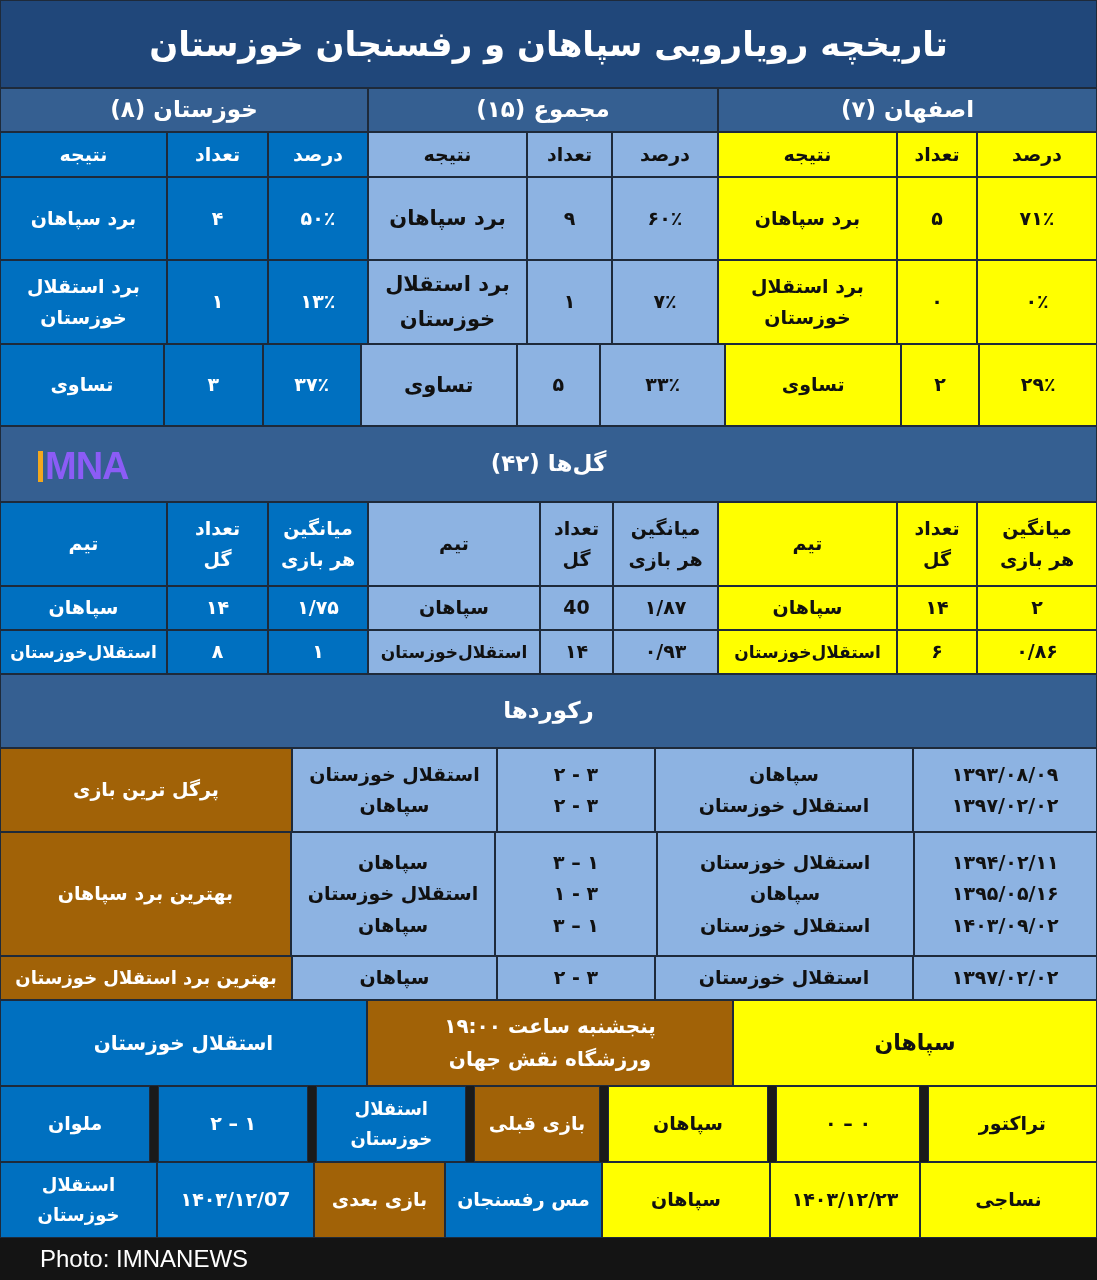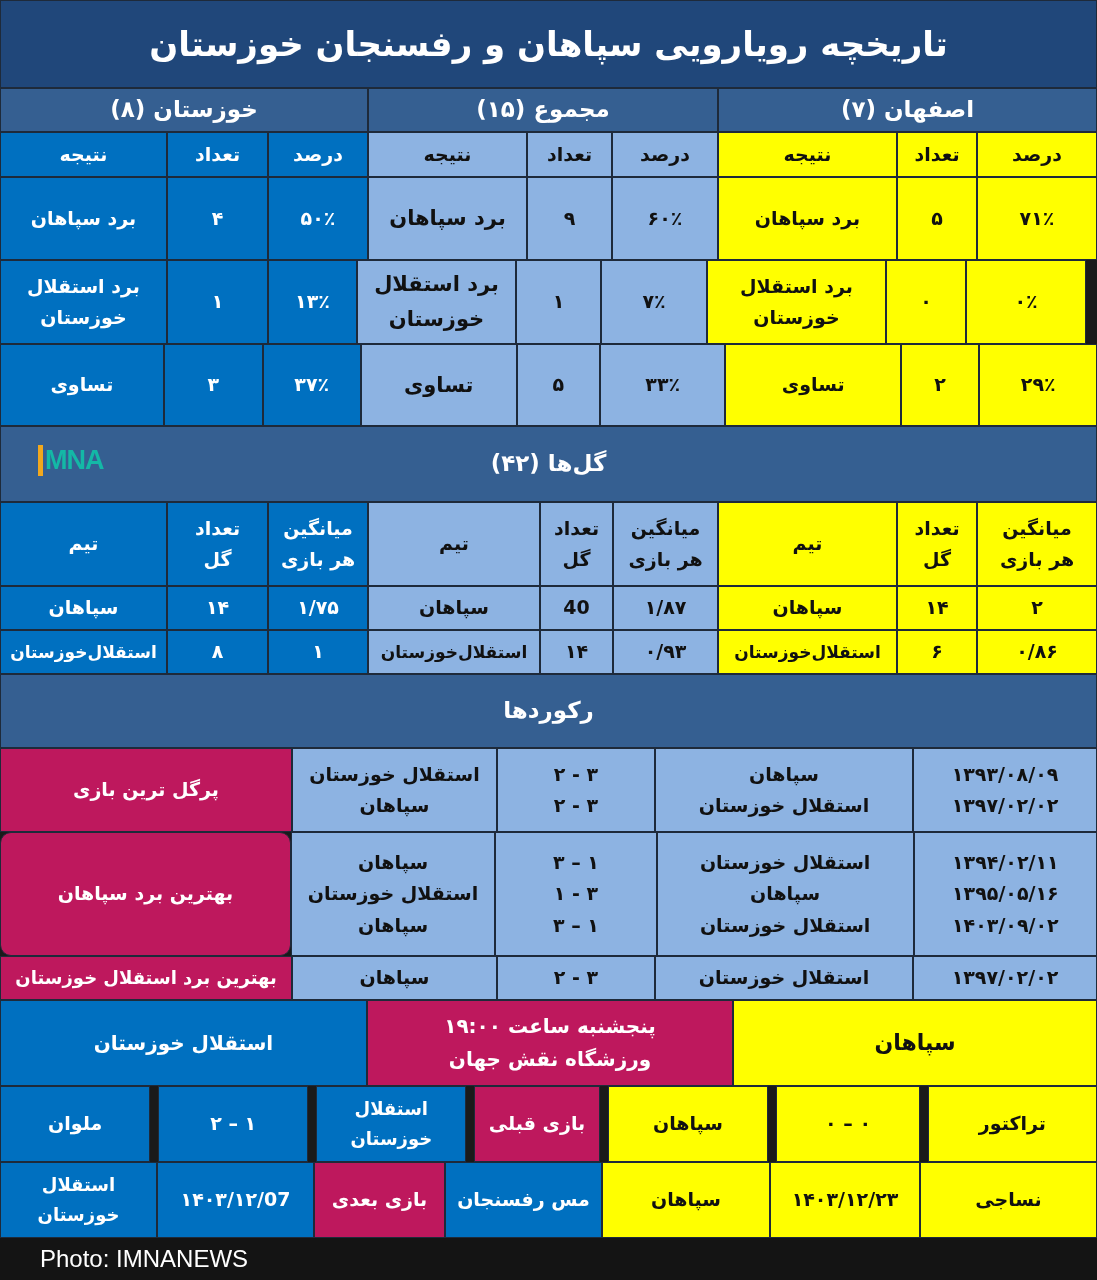--- a/index.html
+++ b/index.html
@@ -12,26 +12,26 @@
   .cell {
     display: flex; align-items: center; justify-content: center; text-align: center;
     border: 1px solid #1e2a3a; font-weight: bold; direction: rtl;
     line-height: 1.65; font-size: 19px; overflow: hidden;
   }
   .c-title { background: #20477a; color: #fff; font-size: 34px; }
   .c-head { background: #355f91; color: #fff; font-size: 23px; }
   .c-blue { background: #0070c0; color: #fff; }
   .c-light { background: #8db3e2; color: #111; }
   .c-yellow { background: #ffff00; color: #111; }
-  .c-dark { background: #be185d; color: #fff; }
+  .c-dark { background: #a16207; color: #fff; }
   .stack { display: flex; flex-direction: column; align-items: center; justify-content: center; width: 100%; height: 100%; }
   .stack span { display: block; }
   .imna {
     position: absolute; left: 38px; top: 445px; font-family: "Liberation Sans", sans-serif;
-    font-weight: bold; font-size: 27px; color: #14b8a6; letter-spacing: -1px; display: flex; align-items: center;
+    font-weight: bold; font-size: 38px; color: #8b5cf6; letter-spacing: -1px; display: flex; align-items: center;
   }
   .imna .bar { display: inline-block; width: 5px; height: 31px; background: #f2a81d; margin-right: 2px; }
   .credit {
     position: absolute; left: 40px; top: 1245px; color: #fff; font-family: "Liberation Sans", sans-serif;
     font-size: 24px;
   }
 </style>
 </head>
 <body>
 
@@ -72,21 +72,21 @@
   </div>
 
   <div class="row" style="top:260px;height:84px;">
     <div class="cell c-blue" style="width:167px;">
       <div class="stack">
           <span>برد استقلال</span>
           <span>خوزستان</span>
         </div>
     </div>
     <div class="cell c-blue" style="width:101px;">۱</div>
-    <div class="cell c-blue" style="width:89px;">۱۳٪</div>
+    <div class="cell c-blue" style="width:100px;">۱۳٪</div>
     <div class="cell c-light" style="width:159px;font-size:21px;">
       <div class="stack">
           <span>برد استقلال</span>
           <span>خوزستان</span>
         </div>
     </div>
     <div class="cell c-light" style="width:85px;">۱</div>
     <div class="cell c-light" style="width:106px;">۷٪</div>
     <div class="cell c-yellow" style="width:179px;">
       <div class="stack">
@@ -210,21 +210,21 @@
     </div>
     <div class="cell c-light" style="width:184px;">
       <div class="stack">
           <span>۱۳۹۳/۰۸/۰۹</span>
           <span>۱۳۹۷/۰۲/۰۲</span>
         </div>
     </div>
   </div>
 
   <div class="row" style="top:832px;height:124px;">
-    <div class="cell c-dark" style="width:292px;border-radius:11px;">بهترین برد سپاهان</div>
+    <div class="cell c-dark" style="width:292px;">بهترین برد سپاهان</div>
     <div class="cell c-light" style="width:205px;">
       <div class="stack">
           <span>سپاهان</span>
           <span>استقلال خوزستان</span>
           <span>سپاهان</span>
         </div>
     </div>
     <div class="cell c-light" style="width:162px;">
       <div class="stack">
           <span>۱ – ۳</span>

